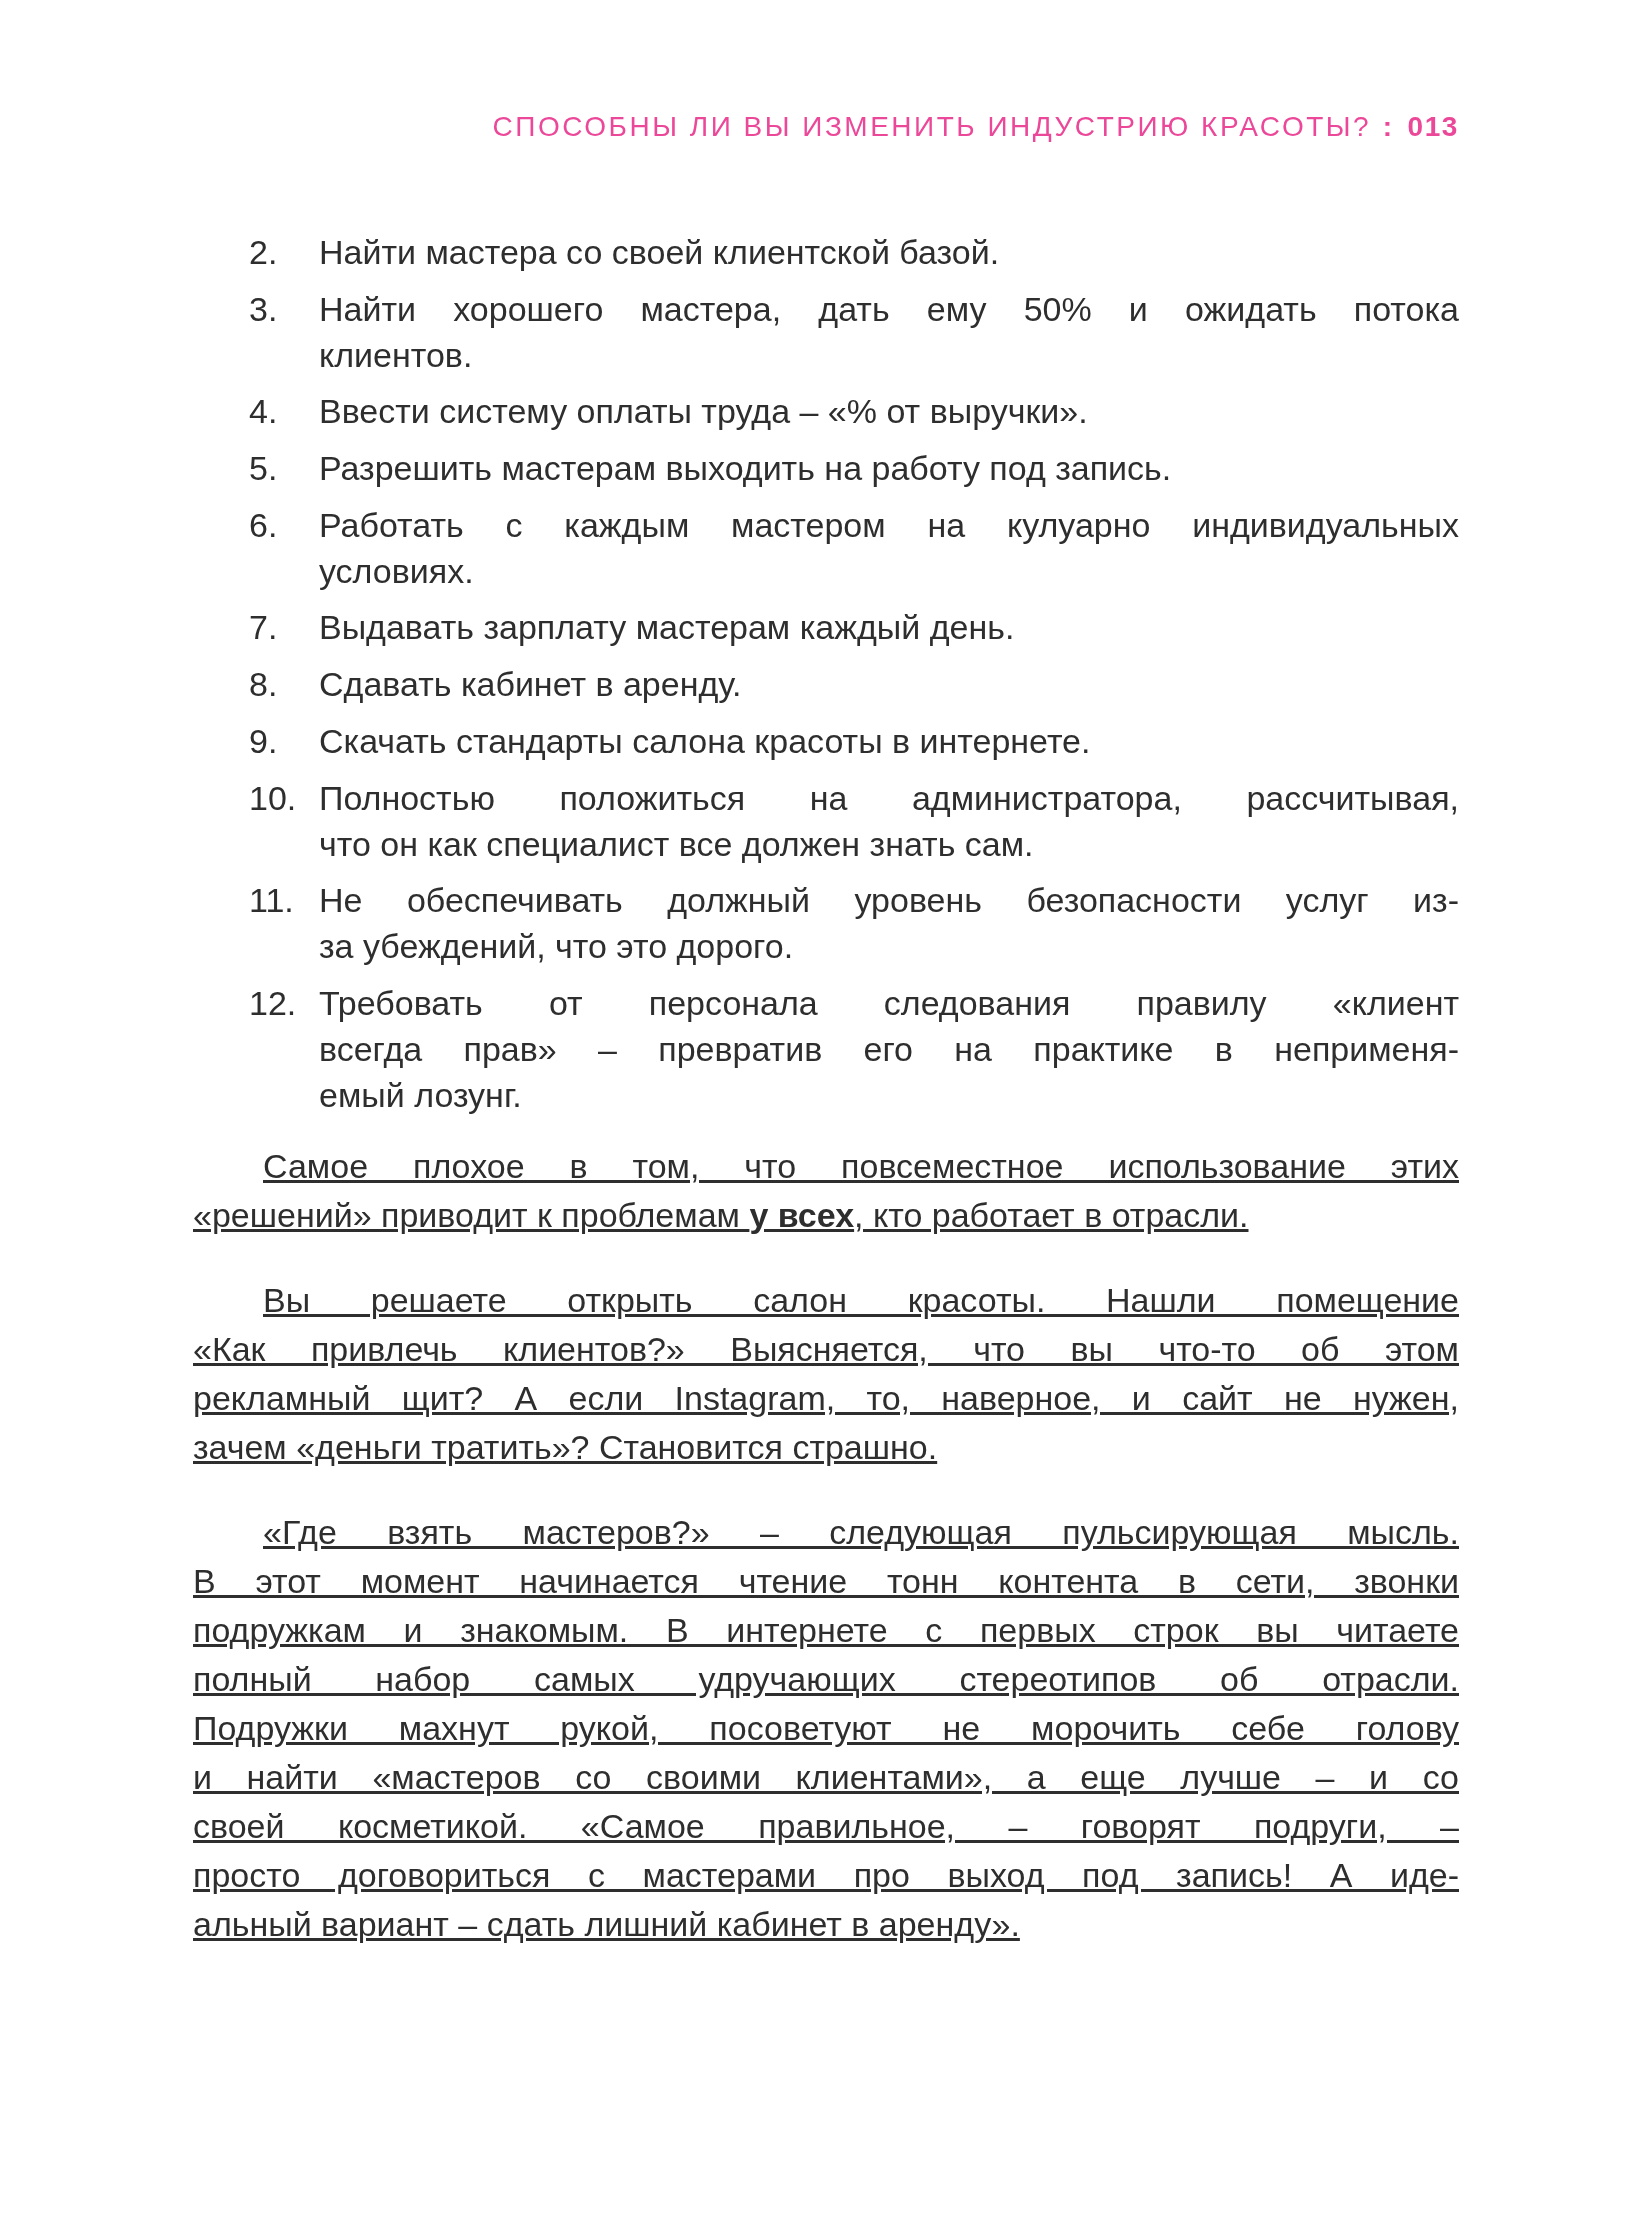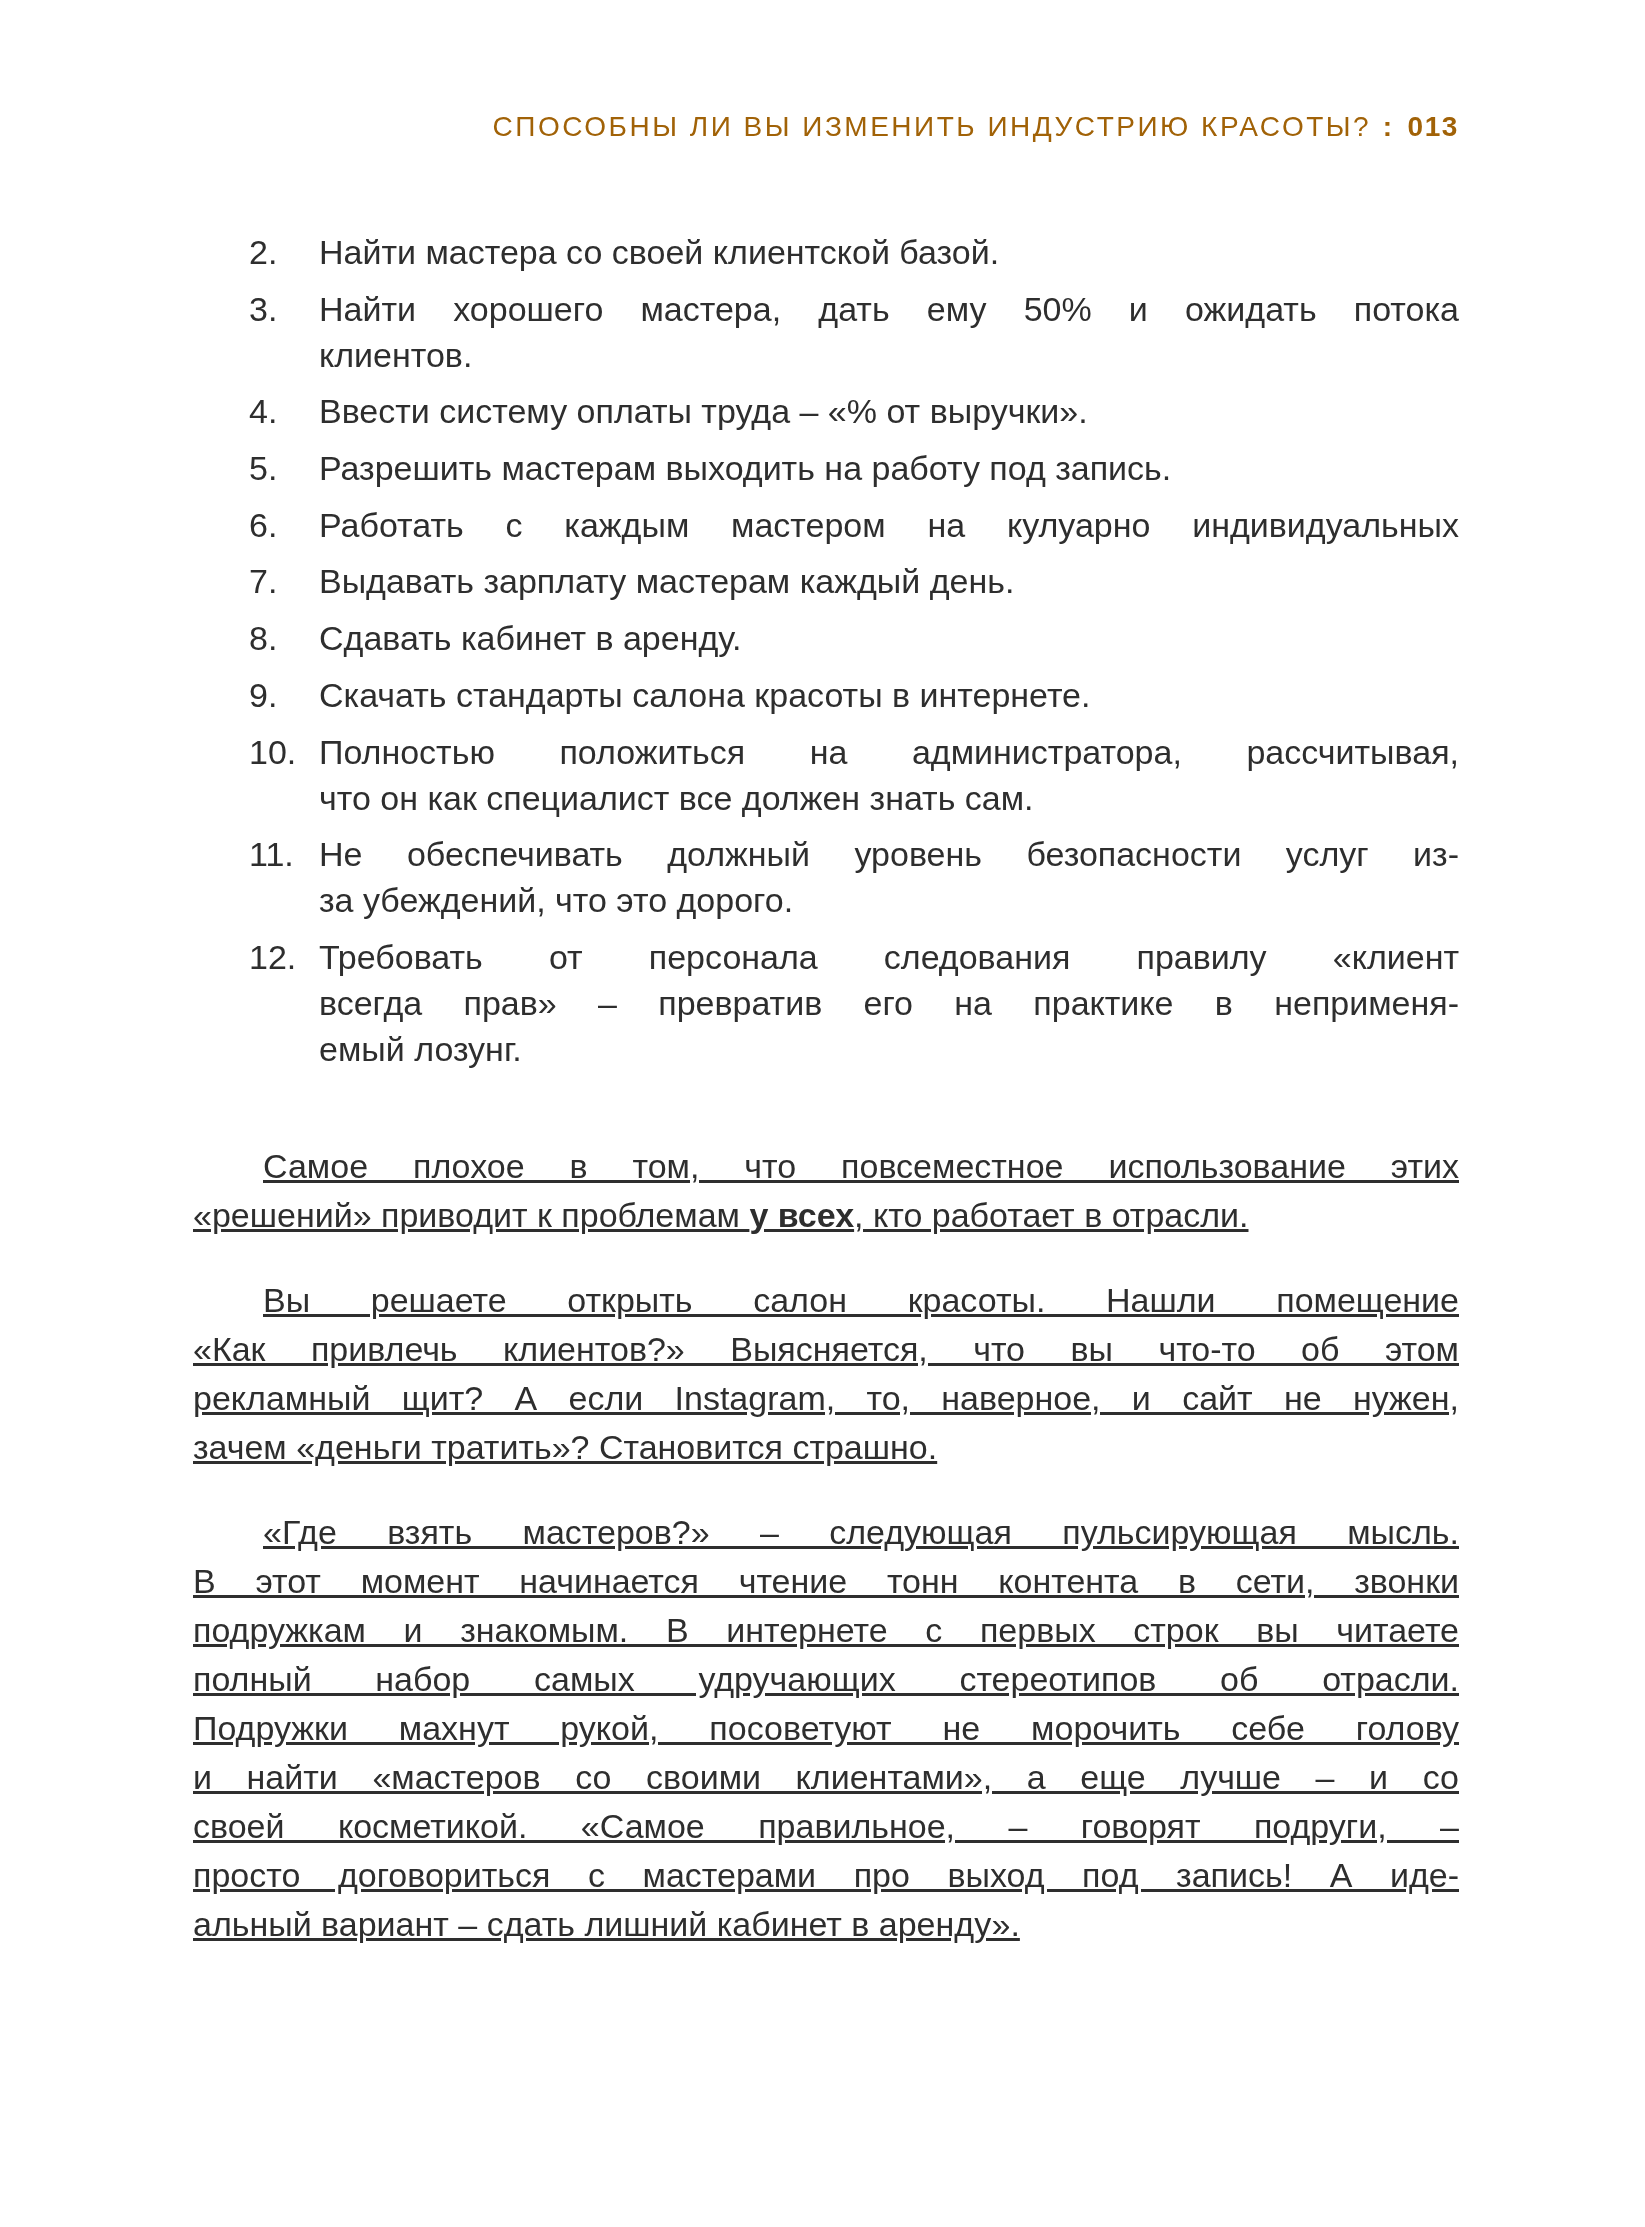--- a/index.html
+++ b/index.html
@@ -26,21 +26,21 @@
   .running-header {
     position: absolute;
     top: 110px;
     left: 193px;
     width: 1266px;
     text-align: right;
     font-size: 28px;
     line-height: 33px;
     letter-spacing: 2.5px;
     white-space: nowrap;
-    color: #a16207;
+    color: #ec4899;
   }
   .running-header .sep {
     font-weight: 700;
     margin: 0 13px 0 11.5px;
   }
   .running-header .pagenum {
     font-weight: 700;
     letter-spacing: 1.6px;
   }
 
@@ -132,20 +132,21 @@
       <li>
         <span class="num">5.</span>
         <div class="txt">
           <div class="ln last">Разрешить мастерам выходить на работу под запись.</div>
         </div>
       </li>
       <li>
         <span class="num">6.</span>
         <div class="txt">
           <div class="ln">Работать с каждым мастером на кулуарно индивидуальных</div>
+          <div class="ln last">условиях.</div>
         </div>
       </li>
       <li>
         <span class="num">7.</span>
         <div class="txt">
           <div class="ln last">Выдавать зарплату мастерам каждый день.</div>
         </div>
       </li>
       <li>
         <span class="num">8.</span>

